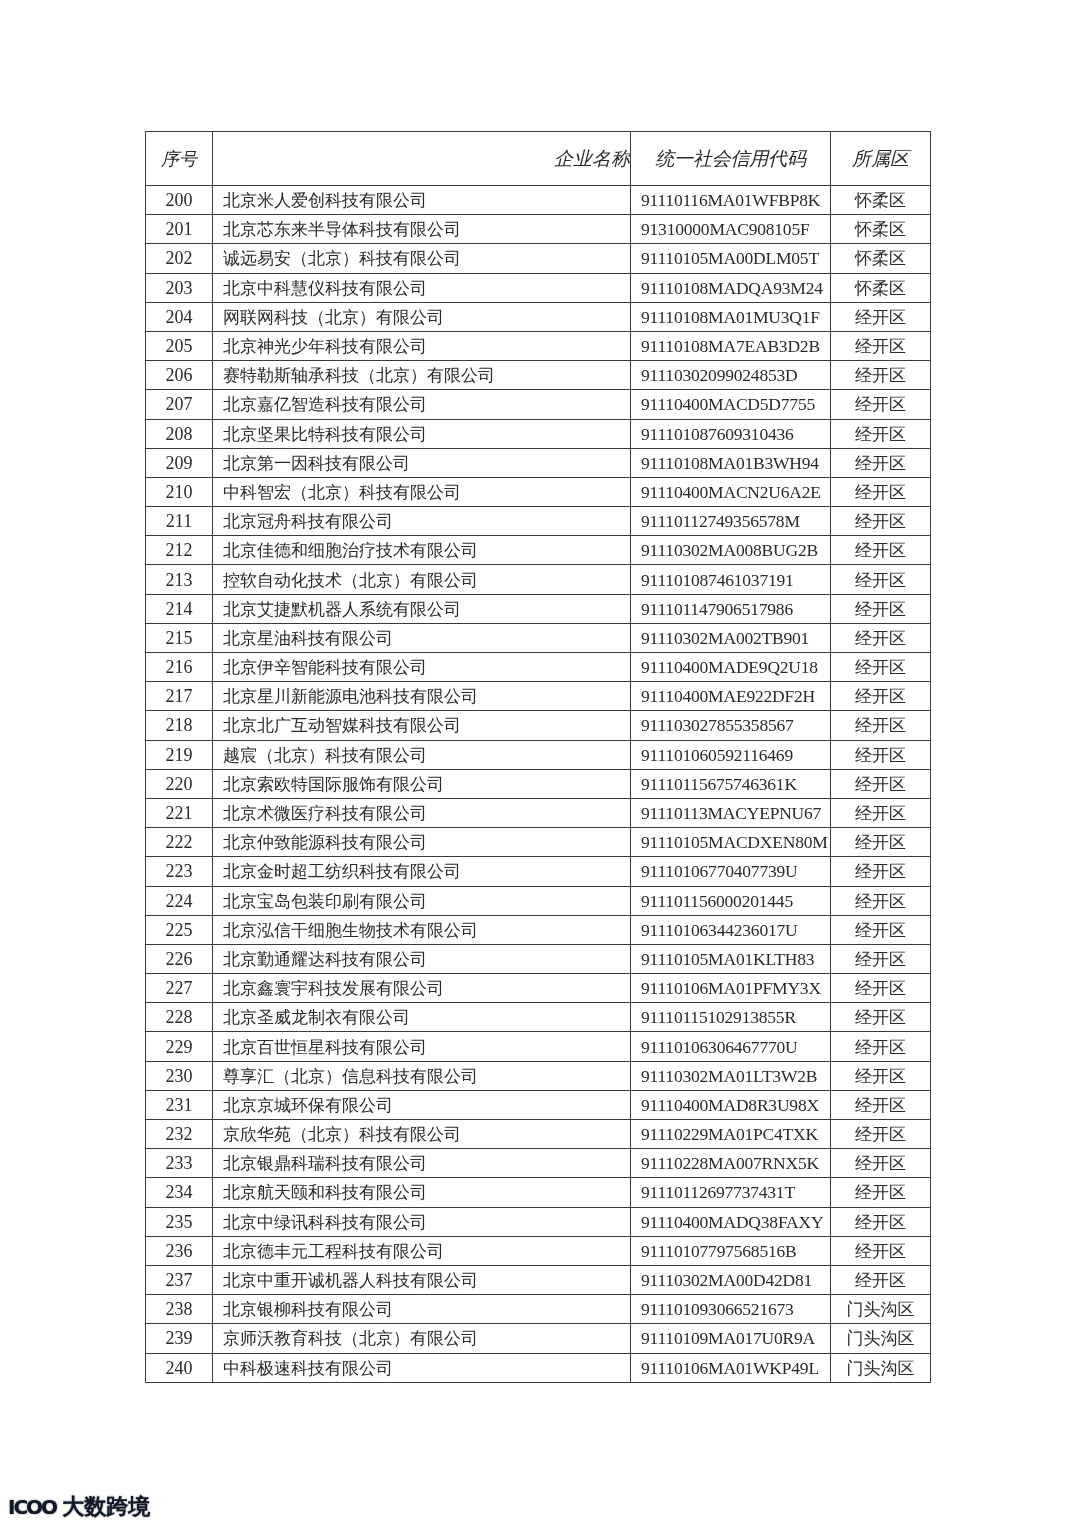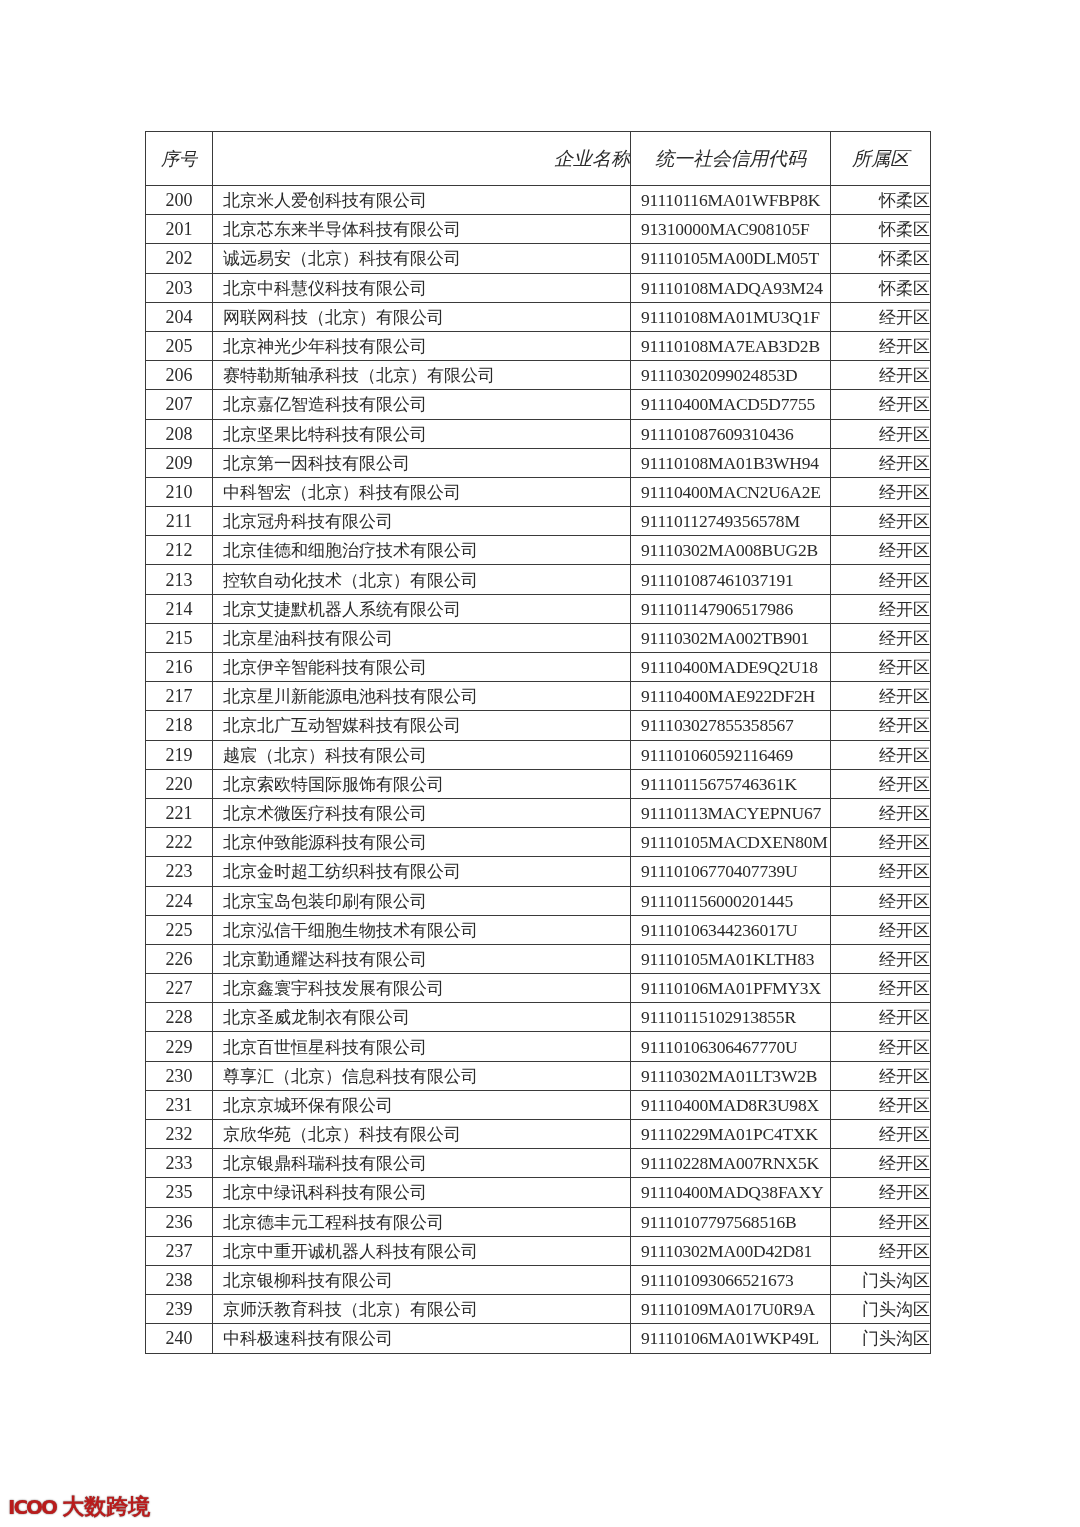--- a/index.html
+++ b/index.html
@@ -7,23 +7,23 @@
          font-family: "DejaVu Serif", "Liberation Serif", serif; color: #2a2a2a; }
   .page-table { position: absolute; left: 145px; top: 131px; width: 785px;
                 border-collapse: collapse; table-layout: fixed; }
   .page-table th, .page-table td { border: 1.4px solid #3a3a3a; padding: 0; white-space: nowrap; overflow: hidden; }
   .page-table th { height: 53px; font-weight: normal; font-size: 19px; text-align: center; font-style: italic; }
   .page-table td { height: 28.2px; font-size: 17px; line-height: 28px; }
   .c-no { width: 66px; text-align: center; font-family: "Liberation Serif", serif; font-size: 18px !important; }
   .c-name { width: 417px; text-align: left; padding-left: 10px !important; }
   .c-code { width: 199px; text-align: left; padding-left: 10px !important;
             font-family: "Liberation Serif", serif; font-size: 17.5px !important; letter-spacing: -0.2px; }
-  .c-dist { width: 99px; text-align: right; }
+  .c-dist { width: 99px; text-align: center; }
   .watermark { position: absolute; left: 8px; top: 1492px; display: flex; align-items: center;
-               gap: 6px; color: #b91c1c; font-family: "DejaVu Sans", sans-serif; font-size: 22px; font-weight: bold;
+               gap: 6px; color: #0f172a; font-family: "DejaVu Sans", sans-serif; font-size: 22px; font-weight: bold;
                text-shadow: 0 0 2px #9a9a9a, 0 0 1px #8a8a8a; }
   .wm-logo { font-size: 20px; letter-spacing: -2px; }
 </style>
 </head>
 <body>
 
 <table class="page-table">
   <thead>
     <tr>
       <th class="c-no">序号</th>
@@ -231,20 +231,26 @@
         <td class="c-code">91110229MA01PC4TXK</td>
         <td class="c-dist">经开区</td>
       </tr>
       <tr>
         <td class="c-no">233</td>
         <td class="c-name">北京银鼎科瑞科技有限公司</td>
         <td class="c-code">91110228MA007RNX5K</td>
         <td class="c-dist">经开区</td>
       </tr>
       <tr>
+        <td class="c-no">234</td>
+        <td class="c-name">北京航天颐和科技有限公司</td>
+        <td class="c-code">91110112697737431T</td>
+        <td class="c-dist">经开区</td>
+      </tr>
+      <tr>
         <td class="c-no">235</td>
         <td class="c-name">北京中绿讯科科技有限公司</td>
         <td class="c-code">91110400MADQ38FAXY</td>
         <td class="c-dist">经开区</td>
       </tr>
       <tr>
         <td class="c-no">236</td>
         <td class="c-name">北京德丰元工程科技有限公司</td>
         <td class="c-code">91110107797568516B</td>
         <td class="c-dist">经开区</td>

